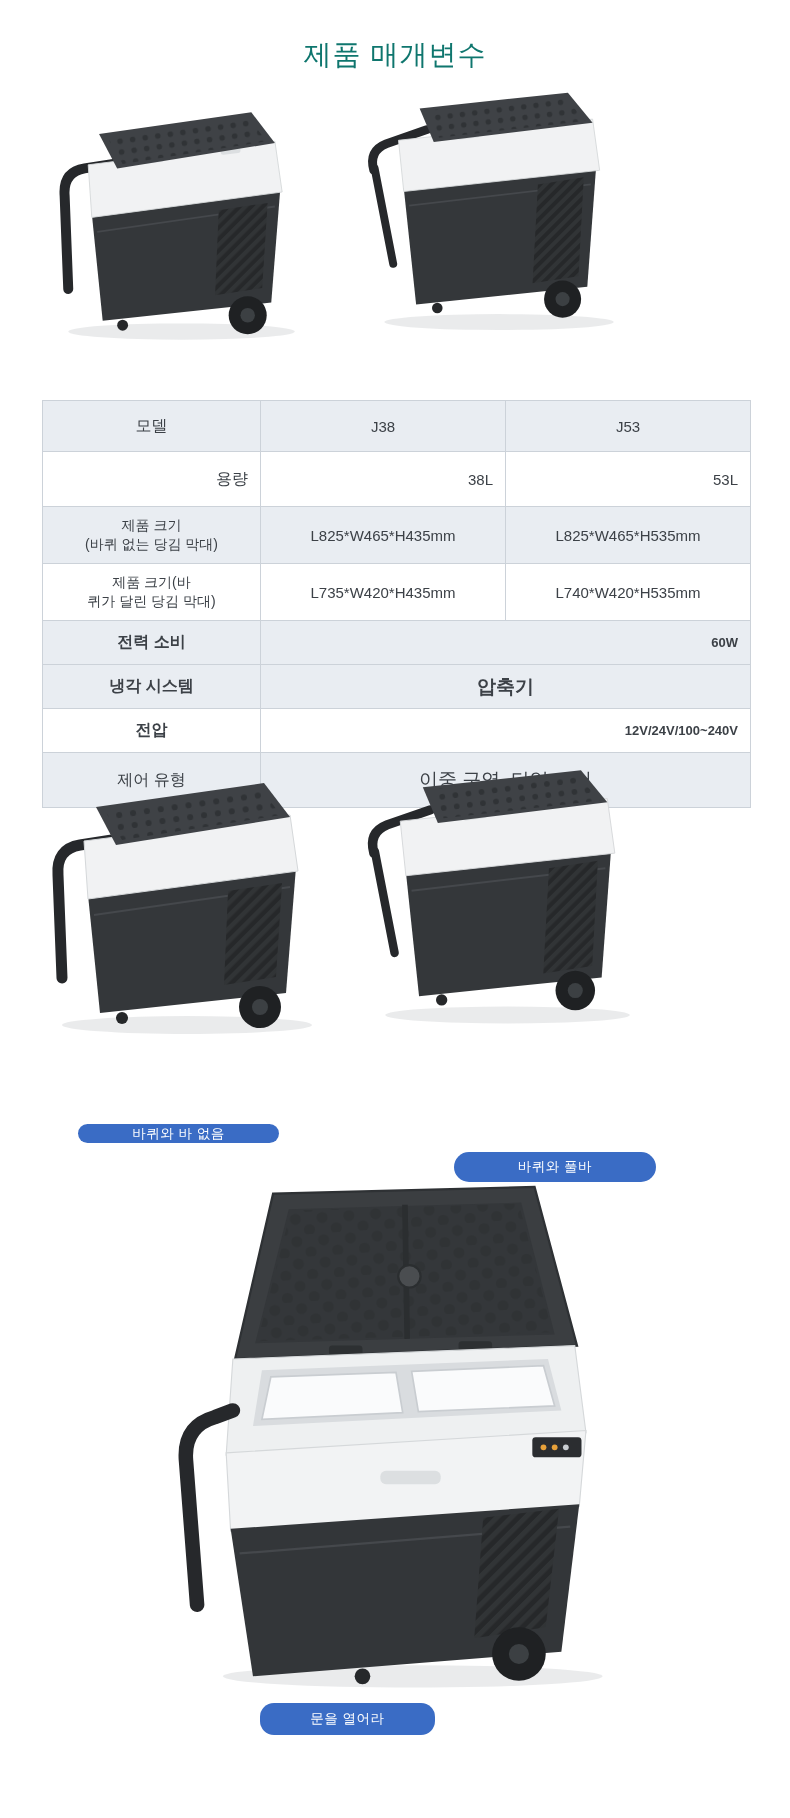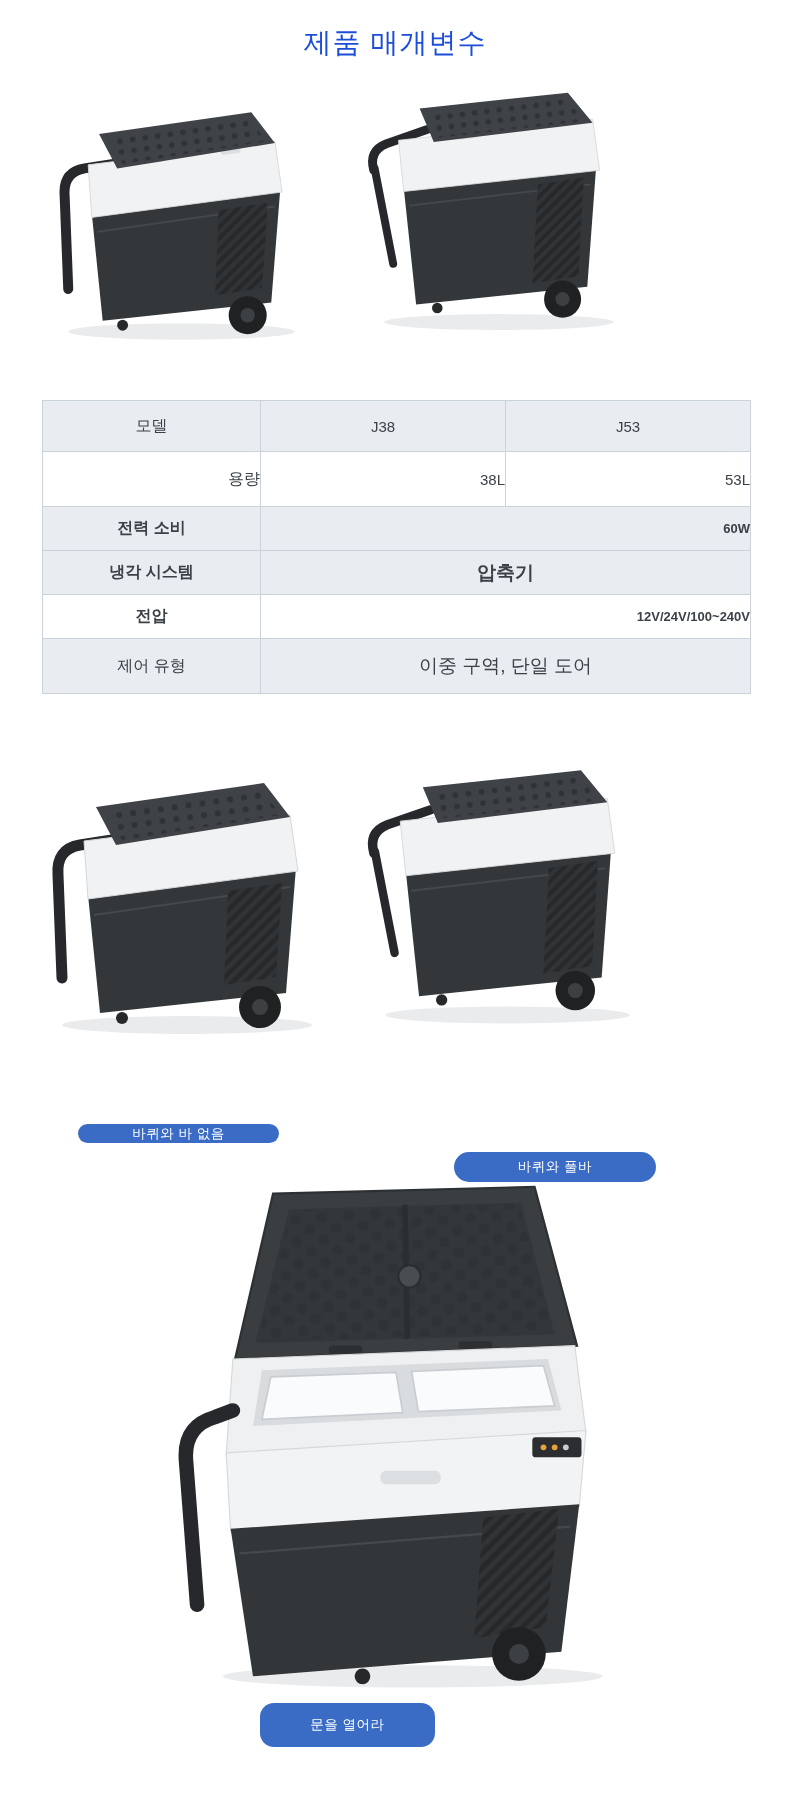--- a/index.html
+++ b/index.html
@@ -1,32 +1,32 @@
 <!DOCTYPE html>
 <html><head>
 <meta charset="utf-8">
 <style>
   html,body{margin:0;padding:0;}
   body{
     width:790px;height:1818px;position:relative;background:#ffffff;
     font-family:"Liberation Sans", sans-serif;color:#3c4147;overflow:hidden;
   }
   .page-title{
-    position:absolute;top:24px;left:0;width:790px;text-align:center;
-    font-size:28px;font-weight:400;color:#1d4ed8;letter-spacing:1px;
+    position:absolute;top:36px;left:0;width:790px;text-align:center;
+    font-size:28px;font-weight:400;color:#0f766e;letter-spacing:1px;
   }
   .hero{position:absolute;top:82px;left:0;width:790px;height:270px;}
   .hero .img-left{position:absolute;left:32px;top:12px;}
   .hero .img-right{position:absolute;left:342px;top:0px;}
 
   .spec-table-wrap{position:absolute;top:400px;left:42px;width:708px;}
   table.spec{border-collapse:collapse;width:708px;table-layout:fixed;}
   table.spec td{
     border:1px solid #ccd2d9;text-align:center;vertical-align:middle;
-    font-size:14px;color:#3c4147;padding:4px 0;background:#ffffff;
+    font-size:14px;color:#3c4147;padding:4px 12px;background:#ffffff;
   }
   table.spec tr.alt td{background:#e9edf2;}
   table.spec td.lbl{font-size:16px;white-space:pre-line;}
   table.spec td.lbl.two-line{font-size:14px;line-height:1.35;}
   table.spec td.val{font-size:15px;}
   table.spec td.small{font-size:13px;text-align:right;}
   table.spec td.big{font-size:19px;}
   tr.h50 td{height:42px;} tr.h54 td{height:46px;text-align:right;}
   tr.h56 td{height:48px;} tr.h43 td{height:35px;font-weight:bold;} tr.h55 td{height:46px;}
 
@@ -34,21 +34,21 @@
   .section2 .img-left{position:absolute;left:22px;top:8px;}
   .section2 .img-right{position:absolute;left:340px;top:4px;}
 
   .badge{
     position:absolute;display:flex;align-items:center;justify-content:center;
     background:#3a6cc5;color:#ffffff;font-size:13.5px;border-radius:15px;
     letter-spacing:0.5px;
   }
   .badge-left{left:78px;top:1124px;width:201px;height:19px;}
   .badge-right{left:454px;top:1152px;width:202px;height:30px;}
-  .badge-bottom{left:260px;top:1703px;width:175px;height:44px;border-radius:14px;}
+  .badge-bottom{left:260px;top:1703px;width:175px;height:32px;border-radius:14px;}
 
   .big-image{position:absolute;top:1178px;left:150px;width:492px;height:514px;}
   svg{display:block;}
 </style>
 </head>
 <body>
 
 <div class="page-title">제품 매개변수</div>
 
 <div class="hero">
@@ -117,20 +117,32 @@
         <tr class="alt h50">
       <td class="lbl">모델</td>
       <td class="val">J38</td>
       <td class="val">J53</td>
     </tr>
     <tr class="h54">
       <td class="lbl">용량</td>
       <td class="val">38L</td>
       <td class="val">53L</td>
     </tr>
+    <tr class="alt h56">
+      <td class="lbl two-line">제품 크기
+(바퀴 없는 당김 막대)</td>
+      <td class="val">L825*W465*H435mm</td>
+      <td class="val">L825*W465*H535mm</td>
+    </tr>
+    <tr class="h56">
+      <td class="lbl two-line">제품 크기(바
+퀴가 달린 당김 막대)</td>
+      <td class="val">L735*W420*H435mm</td>
+      <td class="val">L740*W420*H535mm</td>
+    </tr>
     <tr class="alt h43">
       <td class="lbl">전력 소비</td>
       <td class="small" colspan="2">60W</td>
     </tr>
     <tr class="alt h43">
       <td class="lbl">냉각 시스템</td>
       <td class="big" colspan="2">압축기</td>
     </tr>
     <tr class="h43">
       <td class="lbl">전압</td>

